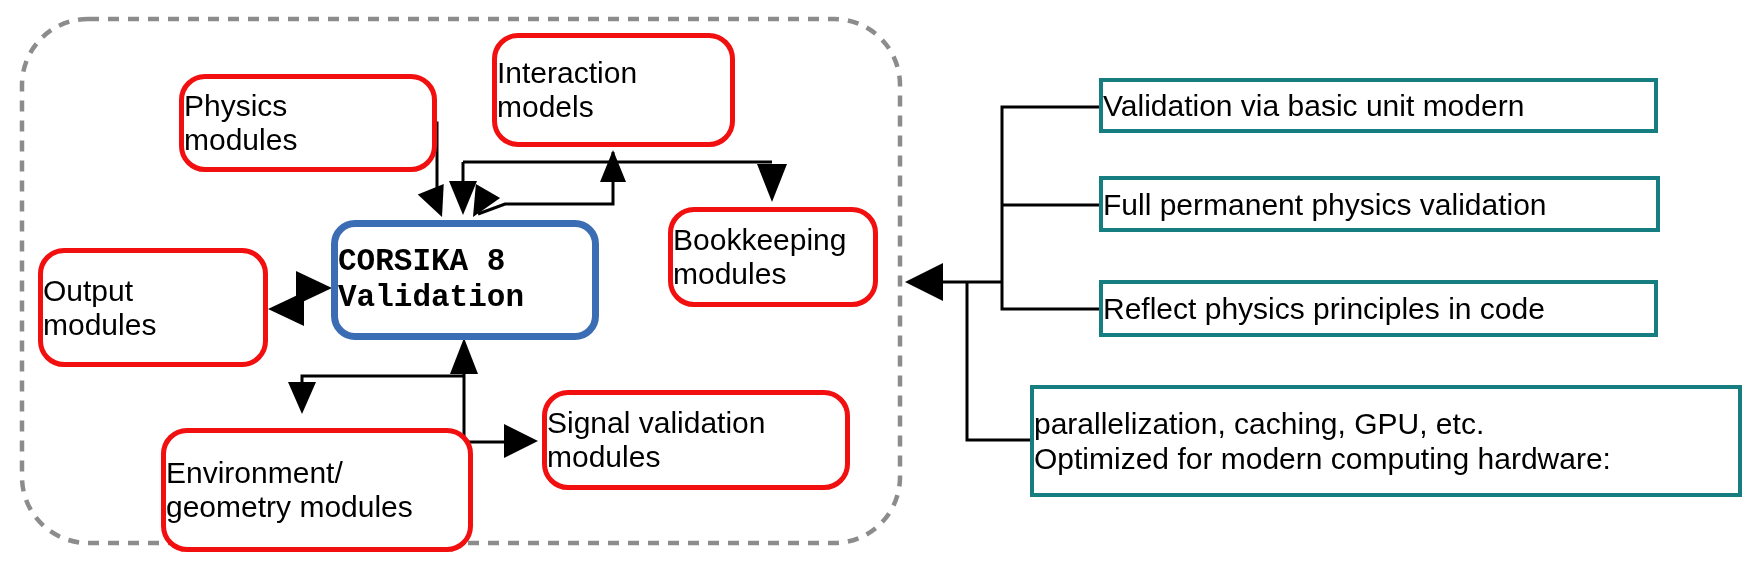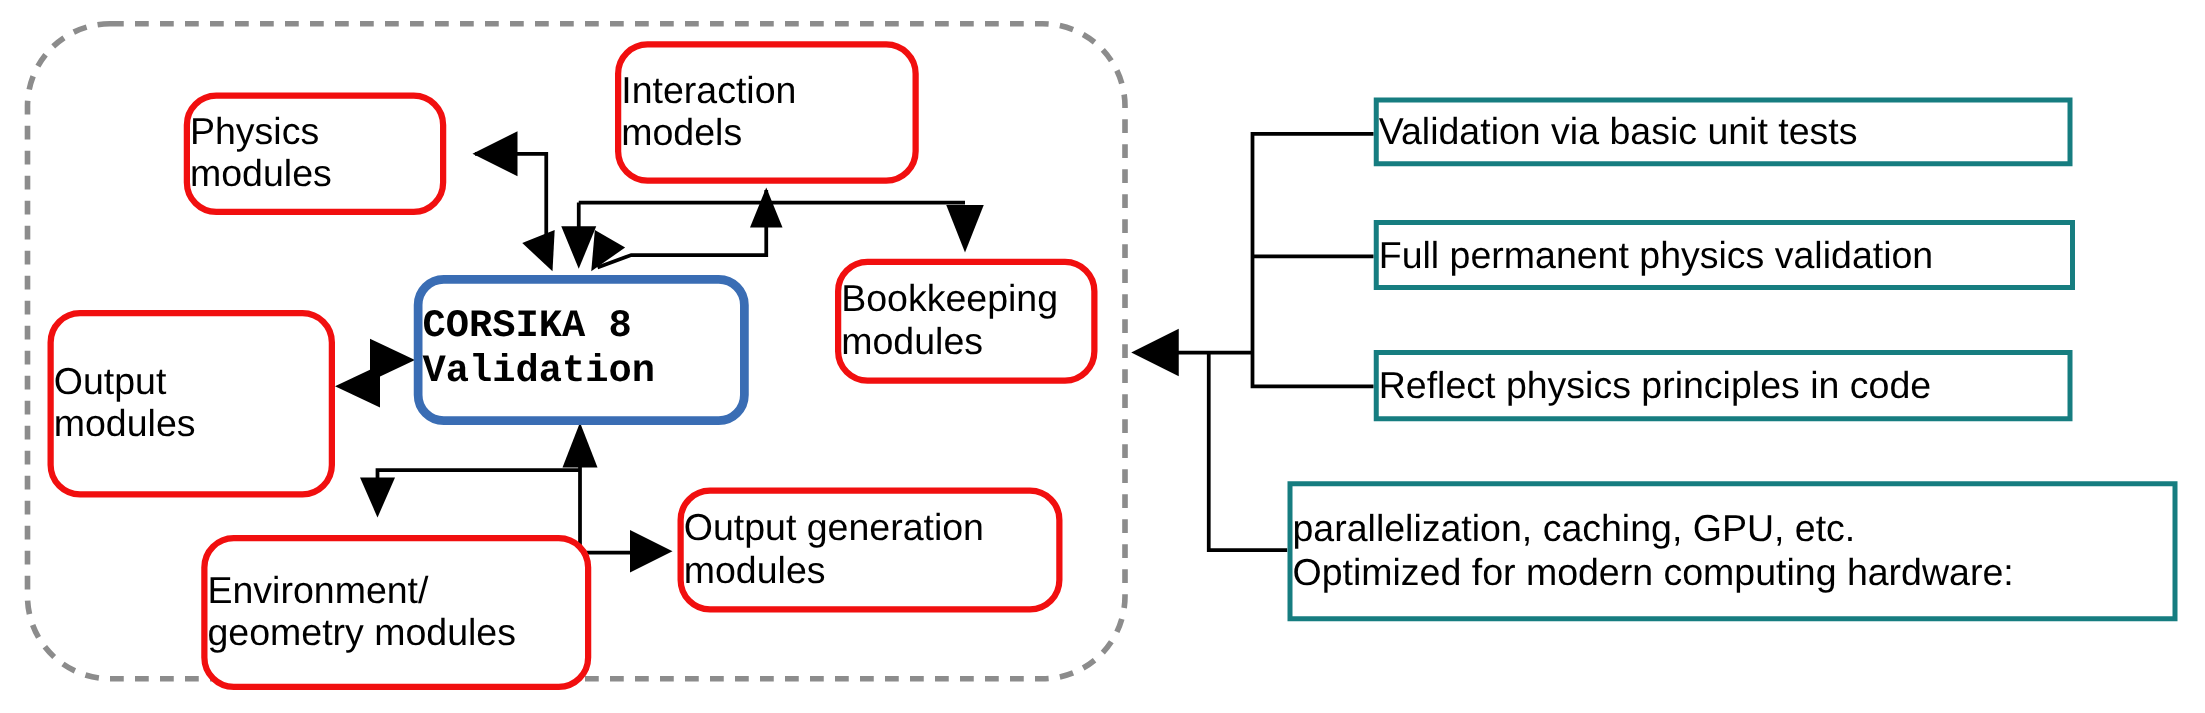--- a/index.html
+++ b/index.html
@@ -50,25 +50,25 @@
     line-height:36px;
     font-family:Liberation Mono, monospace;
   }
   .principle{
     border:4px solid var(--teal);
     border-radius:0;
     font-size:30px;
     line-height:35px;
   }
   
-  .b-physics     {left:147px; top:74px;  width:210px; height:98px;}
+  .b-physics     {left:179px; top:74px;  width:258px; height:98px;}
   .b-interaction {left:492px; top:33px;  width:243px; height:114px;}
   .b-bookkeeping {left:668px; top:207px; width:210px; height:100px;}
   .b-corsika     {left:331px; top:220px; width:268px; height:120px;}
-  .b-output      {left:38px;  top:248px; width:230px; height:150px;}
+  .b-output      {left:38px;  top:248px; width:230px; height:119px;}
   .b-environment {left:161px; top:416px; width:312px; height:124px;margin-top:12px;}
   .b-signal      {left:542px; top:390px; width:308px; height:100px;}
   .b-p1{left:1099px; top:78px;  width:559px; height:55px;}
   .b-p2{left:1099px; top:176px; width:561px; height:56px;}
   .b-p3{left:1099px; top:280px; width:559px; height:57px;}
   .b-p4{left:1030px; top:385px; width:712px; height:112px;}
 </style>
 </head>
 <body>
 
@@ -144,26 +144,26 @@
   </div>
   <div class="box module b-output">
     <span>Output</span>
     <span>modules</span>
   </div>
   <div class="box module b-environment">
     <span>Environment/</span>
     <span>geometry modules</span>
   </div>
   <div class="box module b-signal">
-    <span>Output generation</span>
+    <span>Signal validation</span>
     <span>modules</span>
   </div>
 
   <div class="box principle b-p1">
-    <span>Validation via basic unit tests</span>
+    <span>Validation via basic unit modern</span>
   </div>
   <div class="box principle b-p2">
     <span>Full permanent physics validation</span>
   </div>
   <div class="box principle b-p3">
     <span>Reflect physics principles in code</span>
   </div>
   <div class="box principle b-p4">
     <span>parallelization, caching, GPU, etc.</span>
     <span>Optimized for modern computing hardware:</span>

